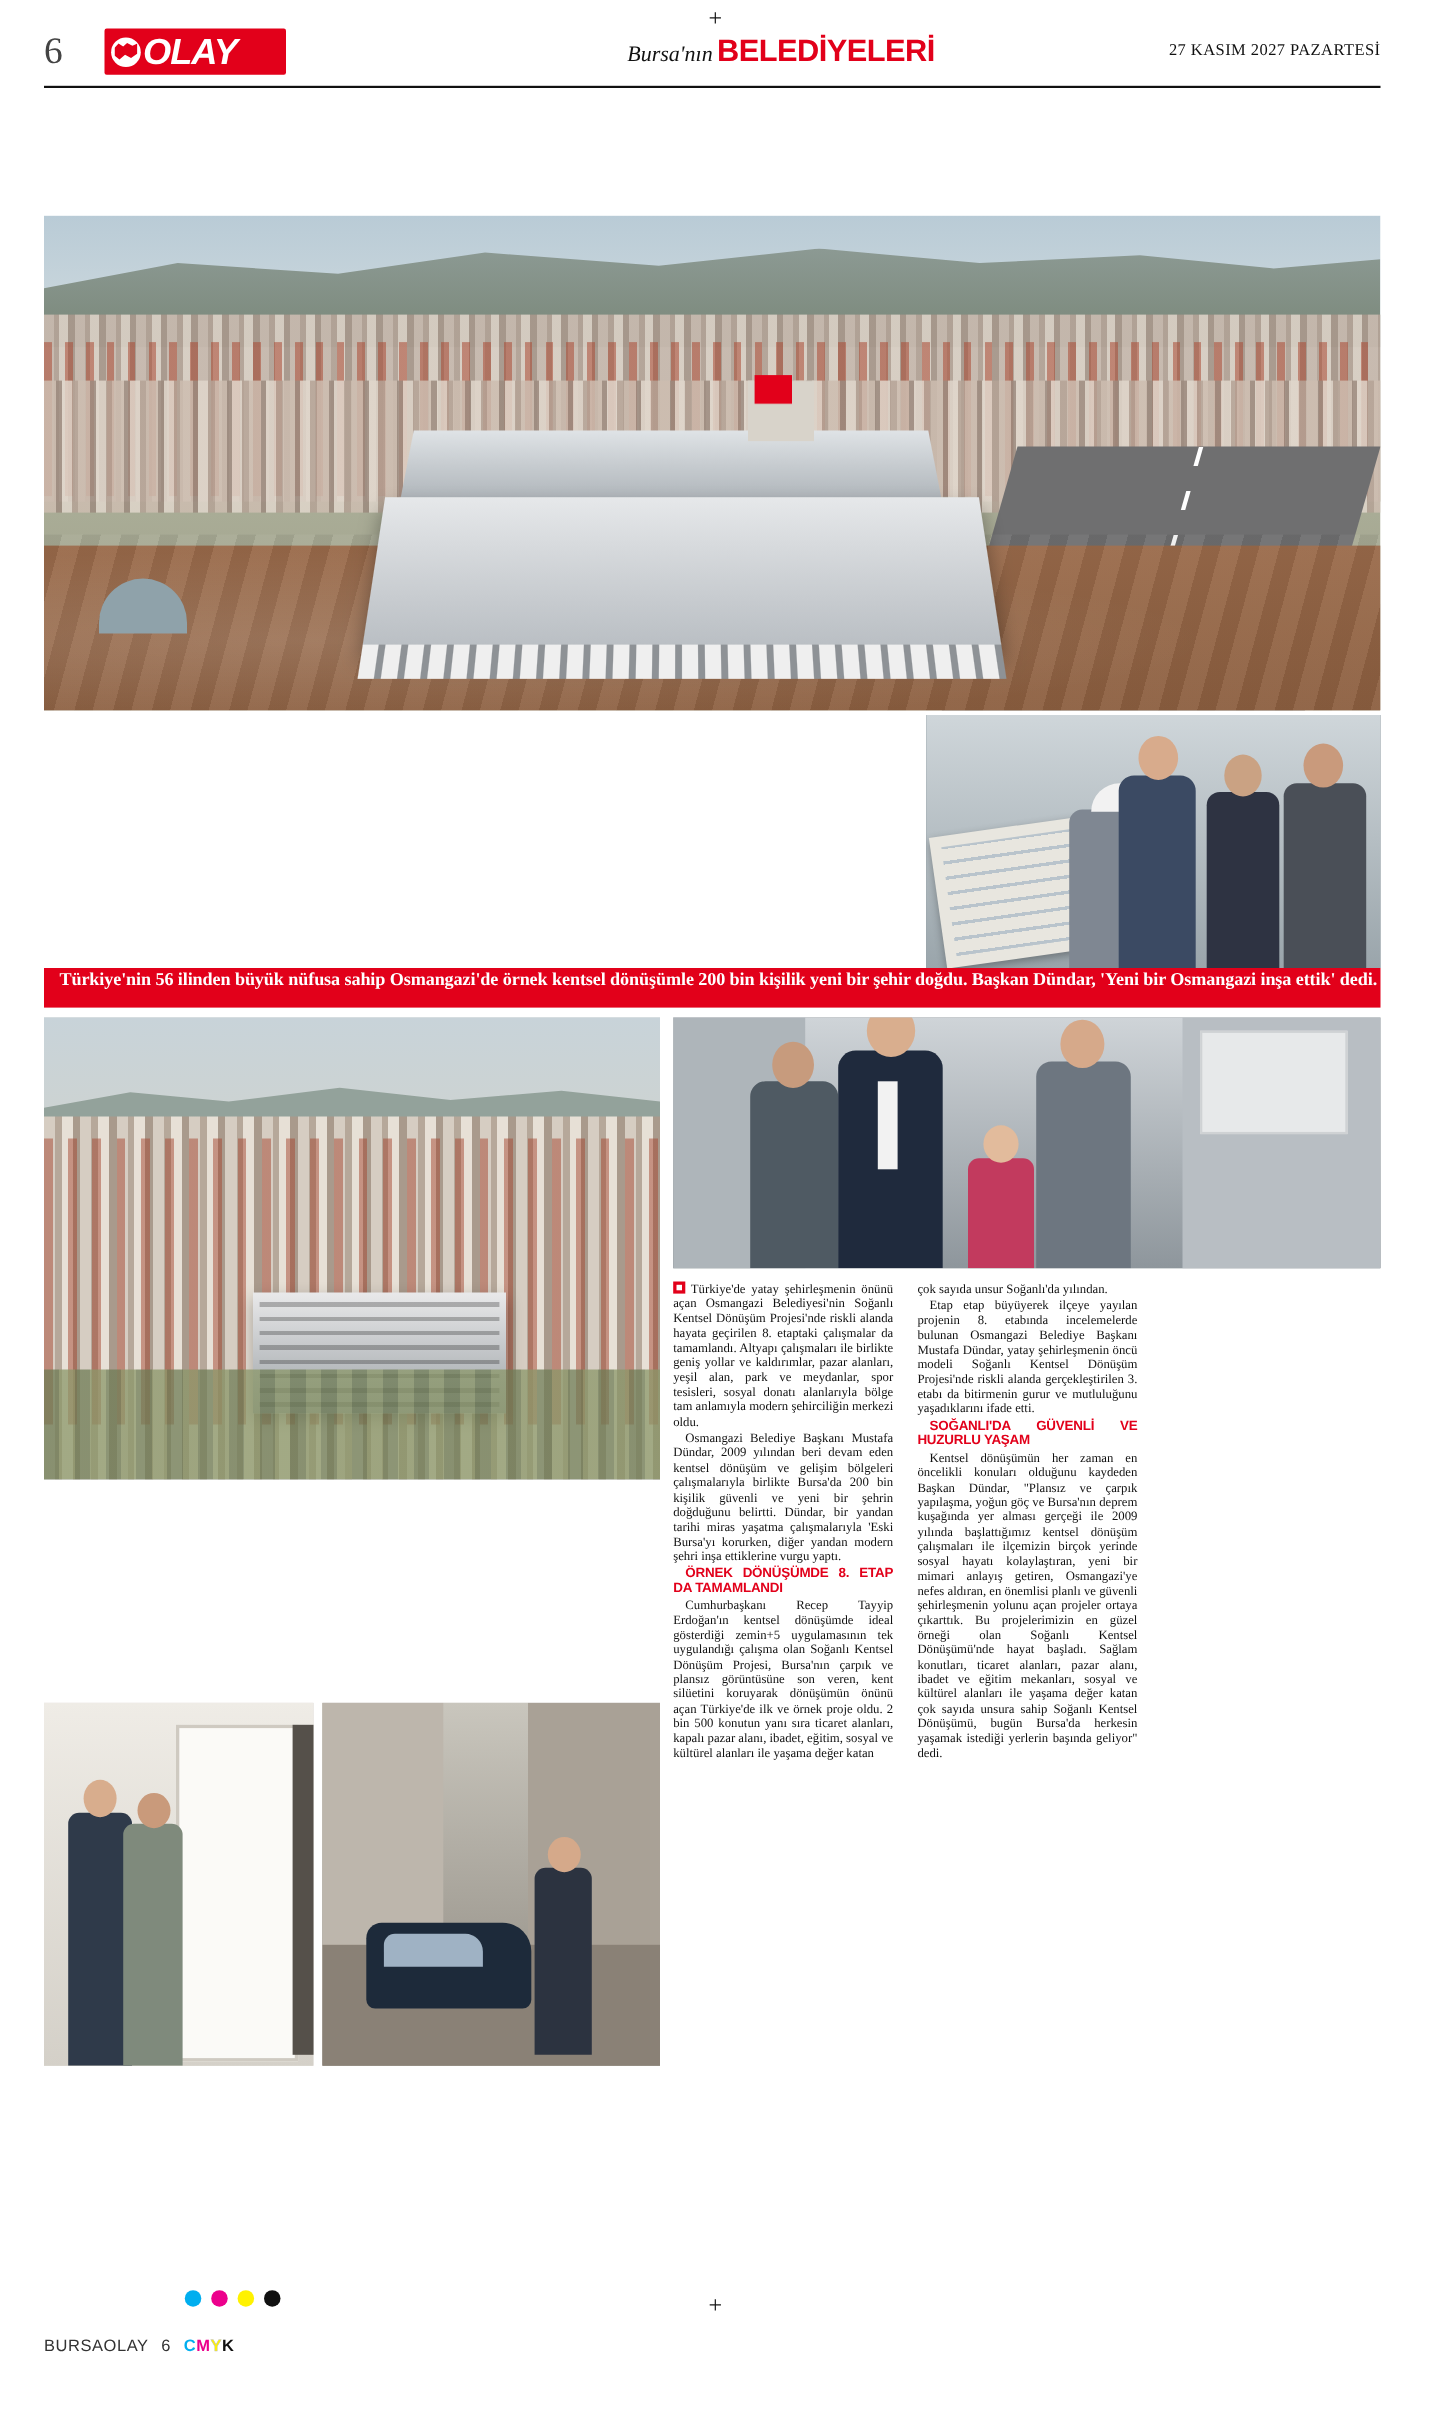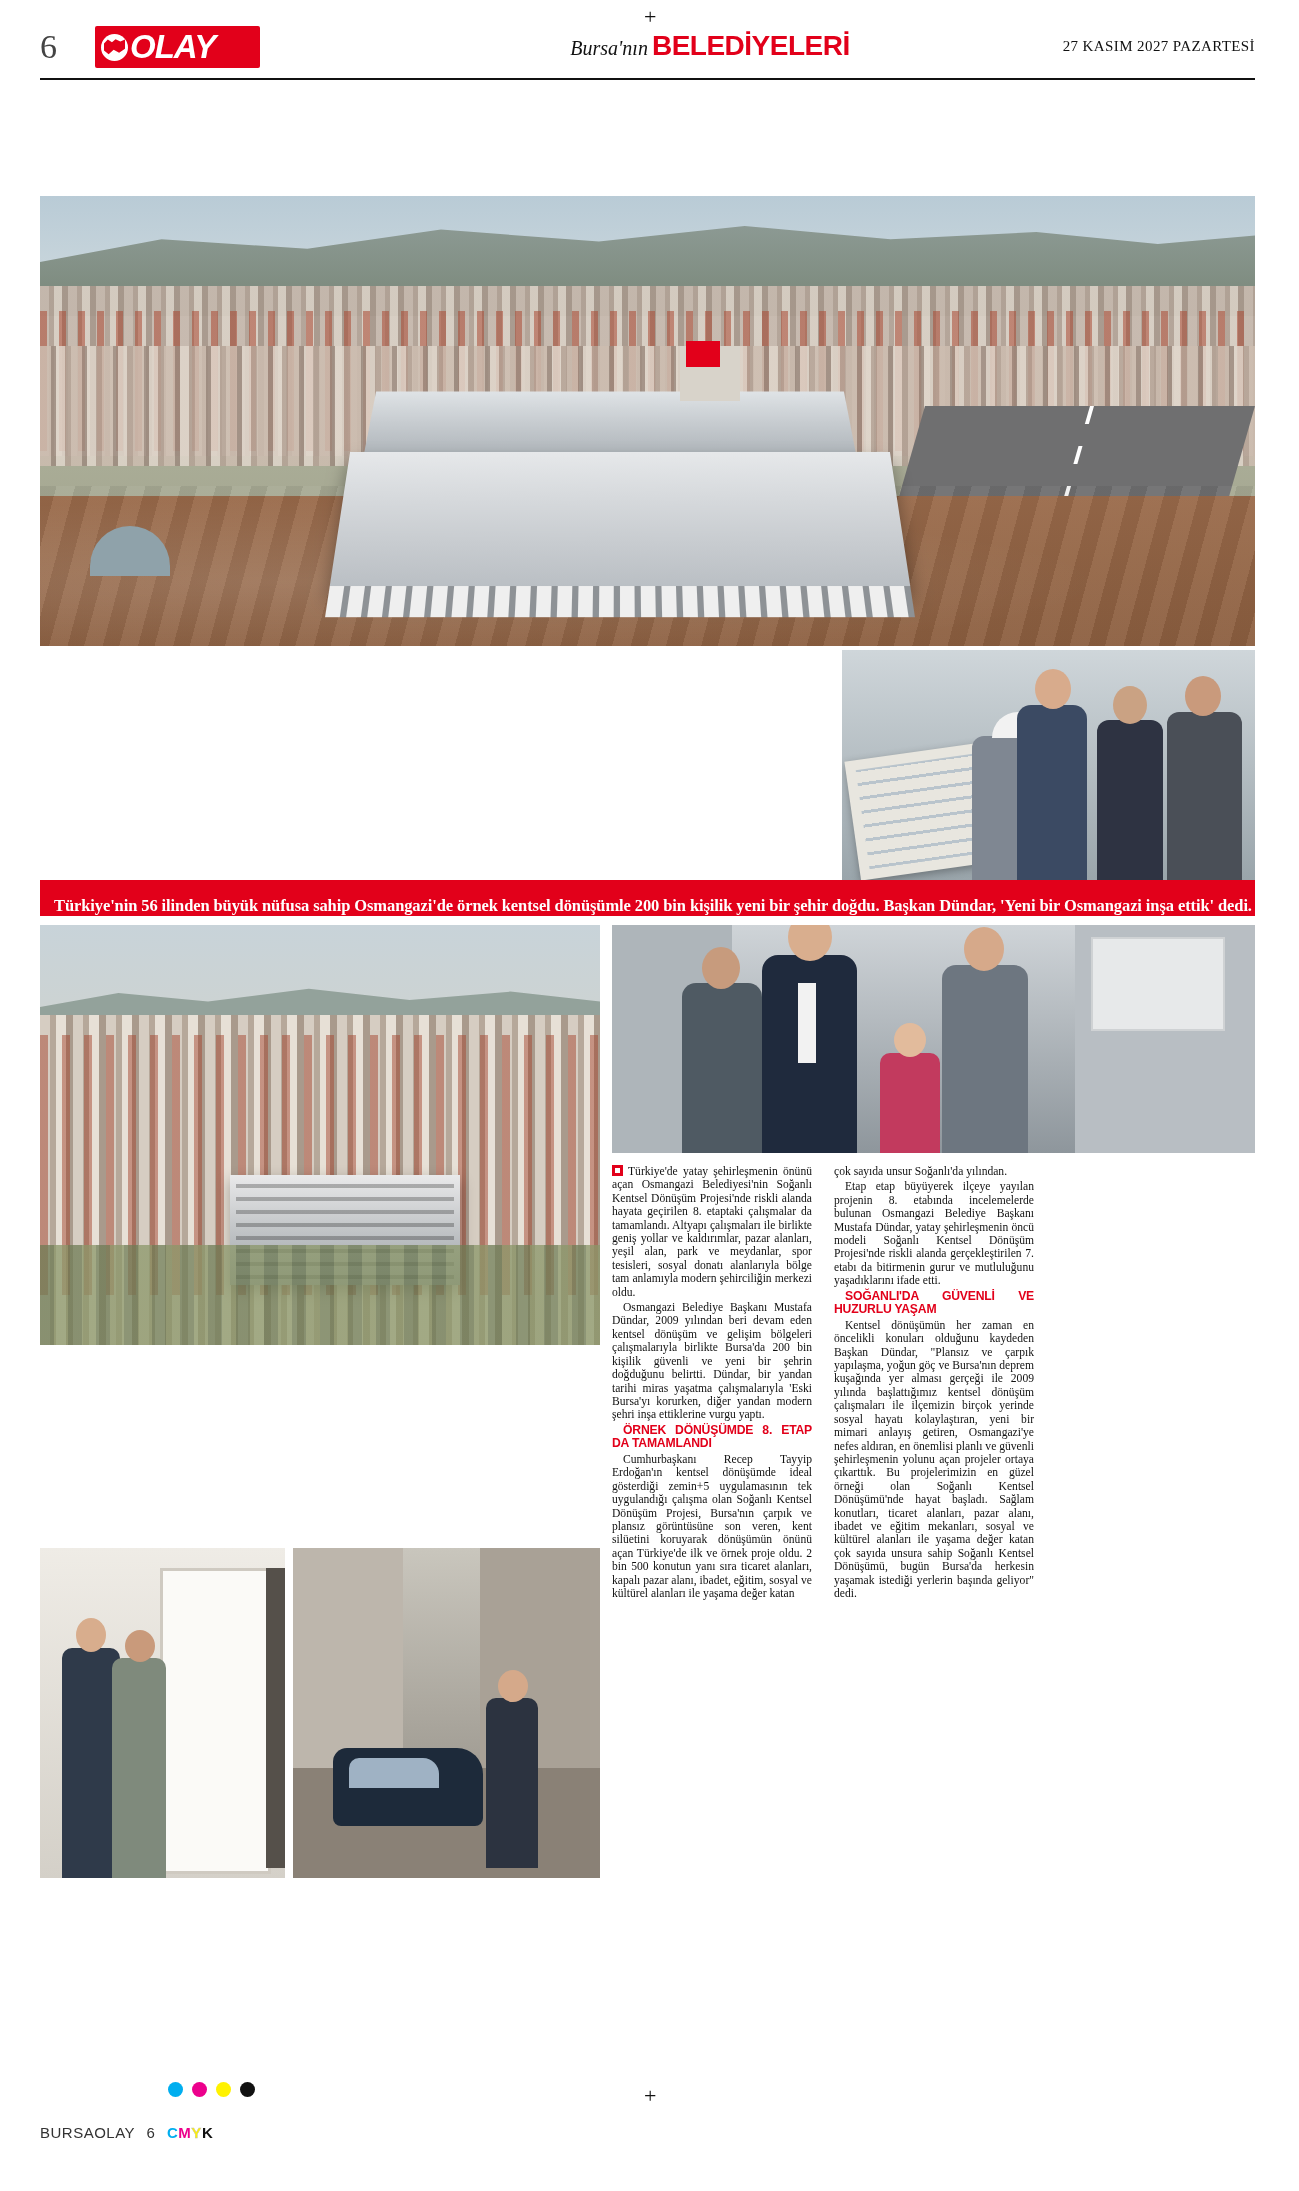--- a/index.html
+++ b/index.html
@@ -72,21 +72,21 @@
   .spot .p1{position:absolute;left:175px;top:55px;width:70px;height:175px;background:#3b4a63;border-radius:14px 14px 0 0;}
   .spot .p1:before{content:"";position:absolute;left:18px;top:-36px;width:36px;height:40px;border-radius:50%;background:#d8ab8c;}
   .spot .p2{position:absolute;left:255px;top:70px;width:66px;height:160px;background:#2e3342;border-radius:12px 12px 0 0;}
   .spot .p2:before{content:"";position:absolute;left:16px;top:-34px;width:34px;height:38px;border-radius:50%;background:#caa283;}
   .spot .p3{position:absolute;left:325px;top:62px;width:75px;height:168px;background:#4a4f57;border-radius:12px 12px 0 0;}
   .spot .p3:before{content:"";position:absolute;left:18px;top:-36px;width:36px;height:40px;border-radius:50%;background:#c99a7c;}
   .spot .helmet{position:absolute;left:150px;top:62px;width:52px;height:26px;border-radius:26px 26px 0 0;background:#f2f2f2;}
   .spot .p0{position:absolute;left:130px;top:86px;width:70px;height:144px;background:#7f8792;border-radius:12px 12px 0 0;}
 
   
-  .capstrip{position:absolute;left:40px;top:880px;width:1215px;height:36px;background:#e2001a;display:flex;align-items:flex-end;}
+  .capstrip{position:absolute;left:40px;top:880px;width:1215px;height:36px;background:#e2001a;display:flex;align-items:flex-start;}
   .capstrip span{color:#fff;font-family:"Liberation Serif",serif;font-weight:bold;font-size:16.5px;padding-left:14px;letter-spacing:-.1px;}
 
   
   .photo2{position:absolute;left:40px;top:925px;width:560px;height:420px;overflow:hidden;background:#b8c2c6;}
   .photo2 .sky{position:absolute;inset:0;background:linear-gradient(#c8d3d9 0%,#cdd3d2 22%,#bfc2b6 38%,#a9ab9a 100%);}
   .photo2 .far{position:absolute;top:40px;left:0;width:100%;height:70px;background:#93a29b;clip-path:polygon(0 60%,14% 40%,30% 52%,48% 34%,66% 50%,84% 38%,100% 52%,100% 100%,0 100%);}
   .photo2 .blocks{position:absolute;top:90px;left:0;width:100%;height:330px;background:
     repeating-linear-gradient(90deg,#d6cdc2 0 10px,#b6a89a 10px 16px,#e7e0d6 16px 26px,#a99a8c 26px 33px);}
   .photo2 .roofs{position:absolute;top:110px;left:0;width:100%;height:260px;background:repeating-linear-gradient(90deg,rgba(164,70,48,.5) 0 8px,transparent 8px 22px);}
   .photo2 .newblk{position:absolute;left:190px;top:250px;width:230px;height:110px;background:linear-gradient(#e9e9ea,#9aa0a4);box-shadow:0 6px 14px rgba(0,0,0,.3);}
@@ -247,21 +247,21 @@
 
     <div class="col c1">
       <p class="noind"><span class="sqbullet"></span><span>Türkiye'de yatay şehirleşmenin önünü açan Osmangazi Belediyesi'nin Soğanlı Kentsel Dönüşüm Projesi'nde riskli alanda hayata geçirilen 8. etaptaki çalışmalar da tamamlandı. Altyapı çalışmaları ile birlikte geniş yollar ve kaldırımlar, pazar alanları, yeşil alan, park ve meydanlar, spor tesisleri, sosyal donatı alanlarıyla bölge tam anlamıyla modern şehirciliğin merkezi oldu.</span></p>
       <p>Osmangazi Belediye Başkanı Mustafa Dündar, 2009 yılından beri devam eden kentsel dönüşüm ve gelişim bölgeleri çalışmalarıyla birlikte Bursa'da 200 bin kişilik güvenli ve yeni bir şehrin doğduğunu belirtti. Dündar, bir yandan tarihi miras yaşatma çalışmalarıyla 'Eski Bursa'yı korurken, diğer yandan modern şehri inşa ettiklerine vurgu yaptı.</p>
       <p class="sub">ÖRNEK DÖNÜŞÜMDE 8. ETAP DA TAMAMLANDI</p>
       <p>Cumhurbaşkanı Recep Tayyip Erdoğan'ın kentsel dönüşümde ideal gösterdiği zemin+5 uygulamasının tek uygulandığı çalışma olan Soğanlı Kentsel Dönüşüm Projesi, Bursa'nın çarpık ve plansız görüntüsüne son veren, kent silüetini koruyarak dönüşümün önünü açan Türkiye'de ilk ve örnek proje oldu. 2 bin 500 konutun yanı sıra ticaret alanları, kapalı pazar alanı, ibadet, eğitim, sosyal ve kültürel alanları ile yaşama değer katan</p>
     </div>
 
     <div class="col c2">
       <p class="noind">çok sayıda unsur Soğanlı'da yılından.</p>
-      <p>Etap etap büyüyerek ilçeye yayılan projenin 8. etabında incelemelerde bulunan Osmangazi Belediye Başkanı Mustafa Dündar, yatay şehirleşmenin öncü modeli Soğanlı Kentsel Dönüşüm Projesi'nde riskli alanda gerçekleştirilen 7. etabı da bitirmenin gurur ve mutluluğunu yaşadıklarını ifade etti.</p>
+      <p>Etap etap büyüyerek ilçeye yayılan projenin 8. etabında incelemelerde bulunan Osmangazi Belediye Başkanı Mustafa Dündar, yatay şehirleşmenin öncü modeli Soğanlı Kentsel Dönüşüm Projesi'nde riskli alanda gerçekleştirilen 3. etabı da bitirmenin gurur ve mutluluğunu yaşadıklarını ifade etti.</p>
       <p class="sub">SOĞANLI'DA GÜVENLİ VE HUZURLU YAŞAM</p>
       <p>Kentsel dönüşümün her zaman en öncelikli konuları olduğunu kaydeden Başkan Dündar, "Plansız ve çarpık yapılaşma, yoğun göç ve Bursa'nın deprem kuşağında yer alması gerçeği ile 2009 yılında başlattığımız kentsel dönüşüm çalışmaları ile ilçemizin birçok yerinde sosyal hayatı kolaylaştıran, yeni bir mimari anlayış getiren, Osmangazi'ye nefes aldıran, en önemlisi planlı ve güvenli şehirleşmenin yolunu açan projeler ortaya çıkarttık. Bu projelerimizin en güzel örneği olan Soğanlı Kentsel Dönüşümü'nde hayat başladı. Sağlam konutları, ticaret alanları, pazar alanı, ibadet ve eğitim mekanları, sosyal ve kültürel alanları ile yaşama değer katan çok sayıda unsura sahip Soğanlı Kentsel Dönüşümü, bugün Bursa'da herkesin yaşamak istediği yerlerin başında geliyor" dedi.</p>
     </div>
 
   </div>
 
   <div class="lowcol">
   </div>
 
   <div class="cmyk">

